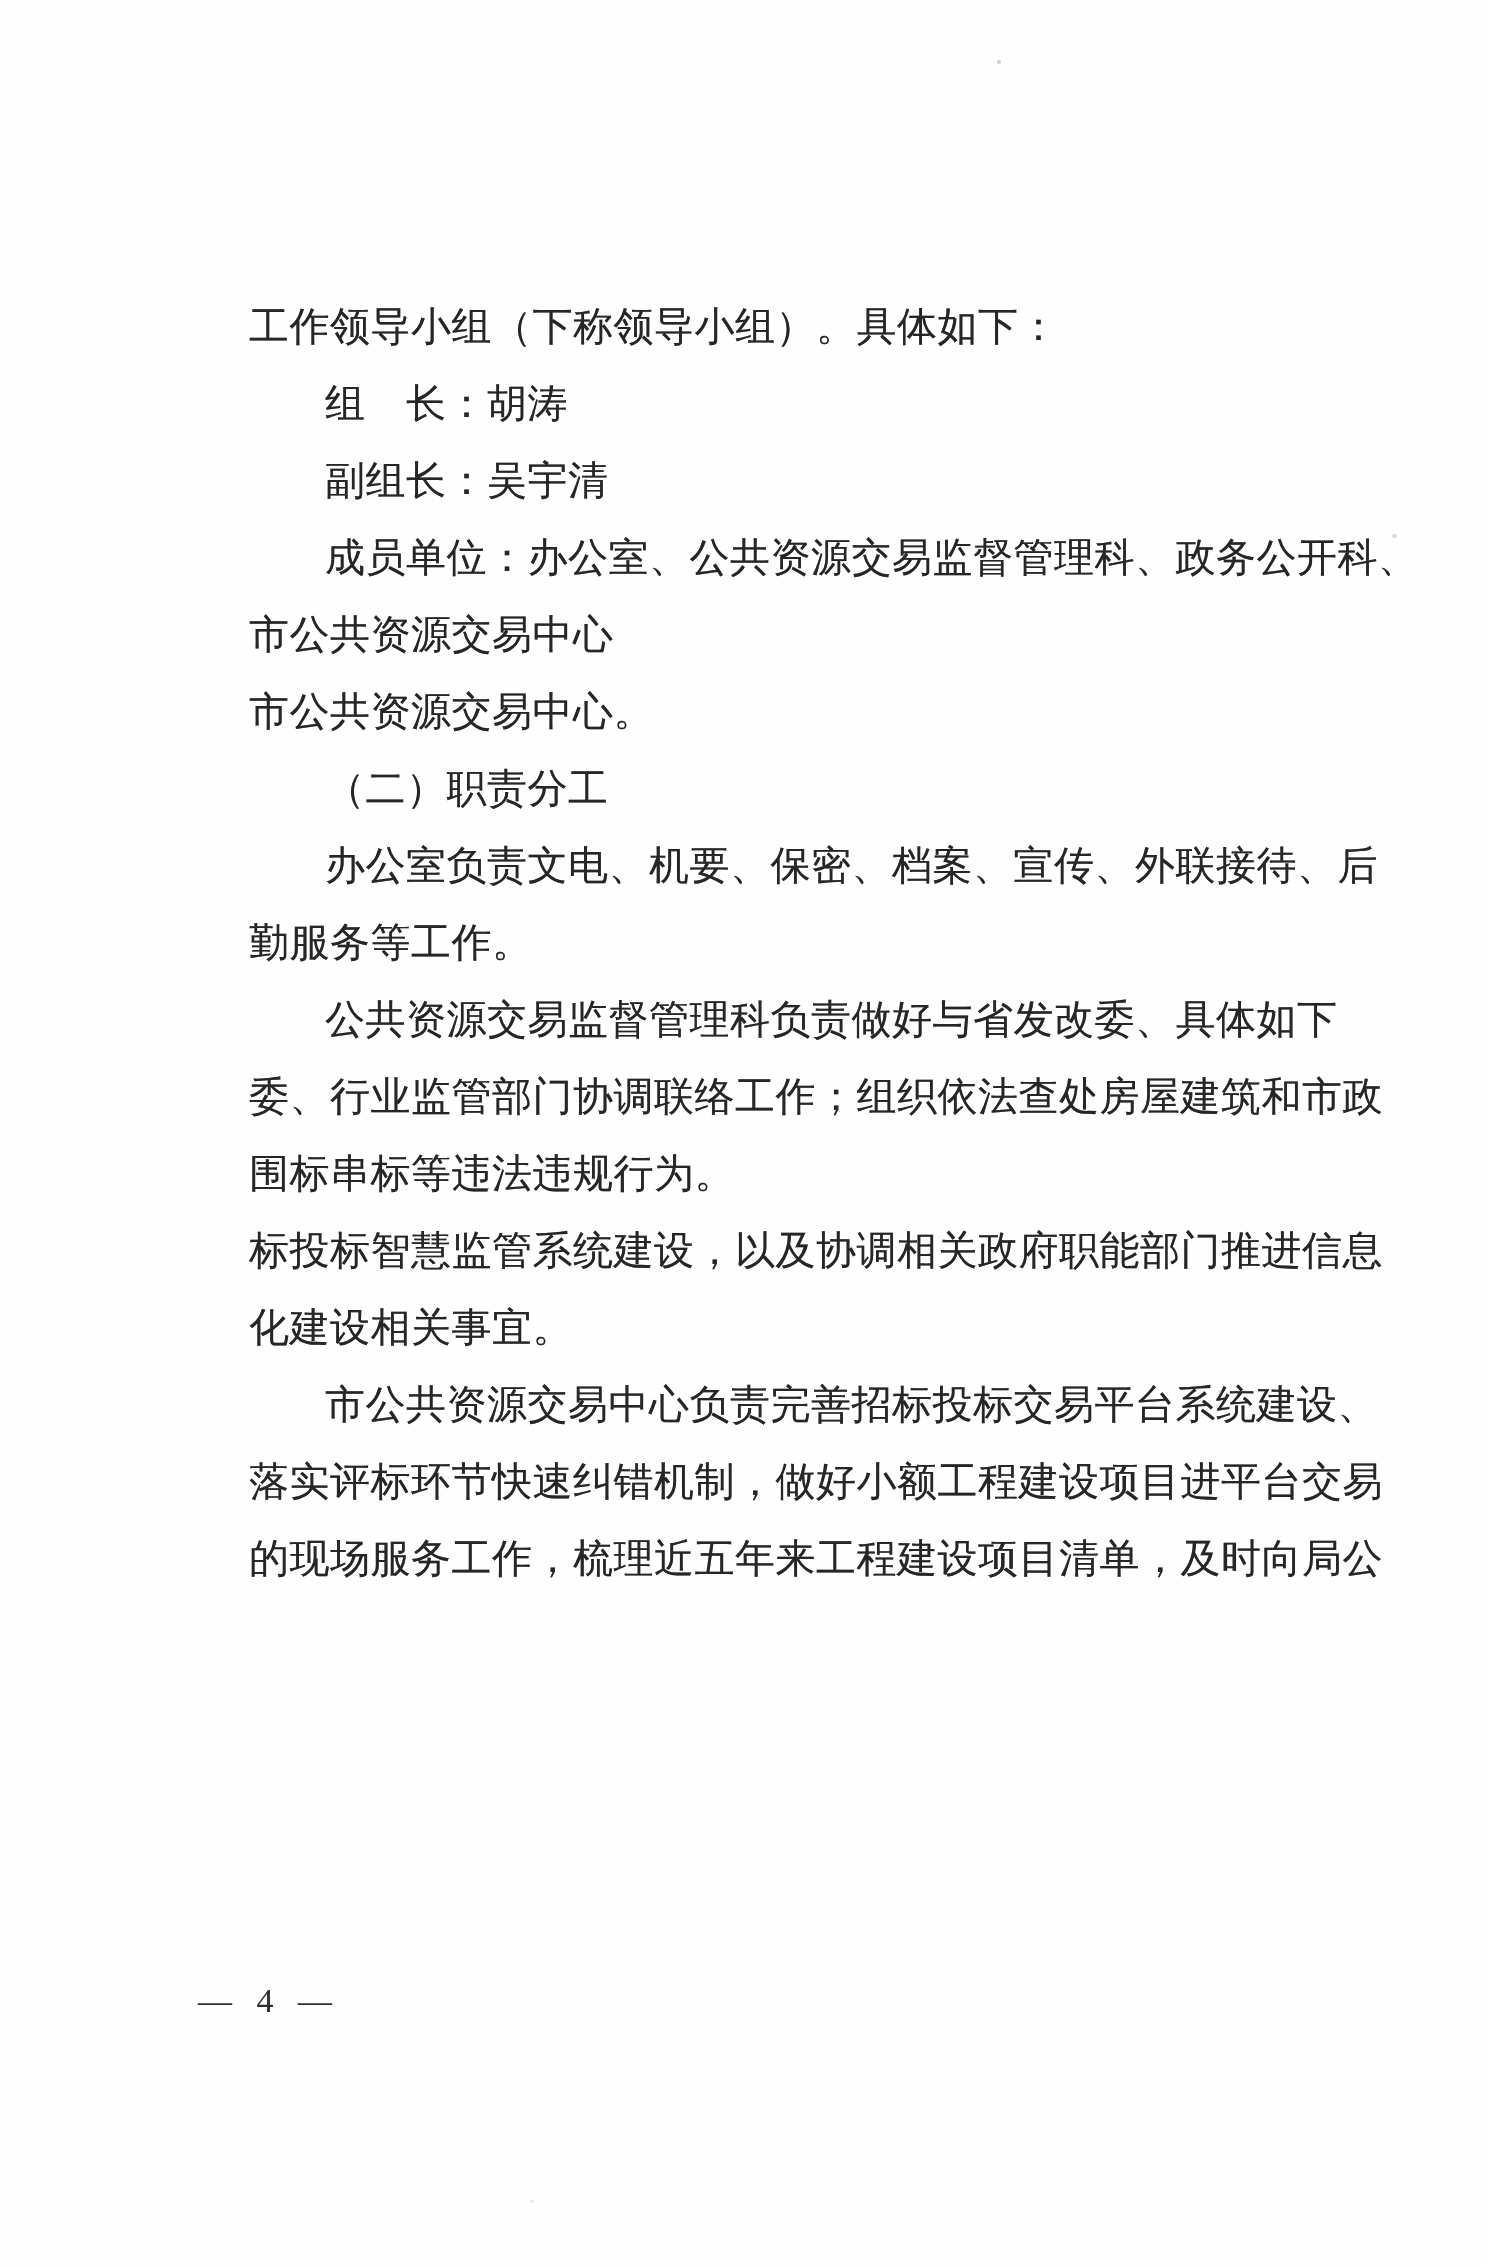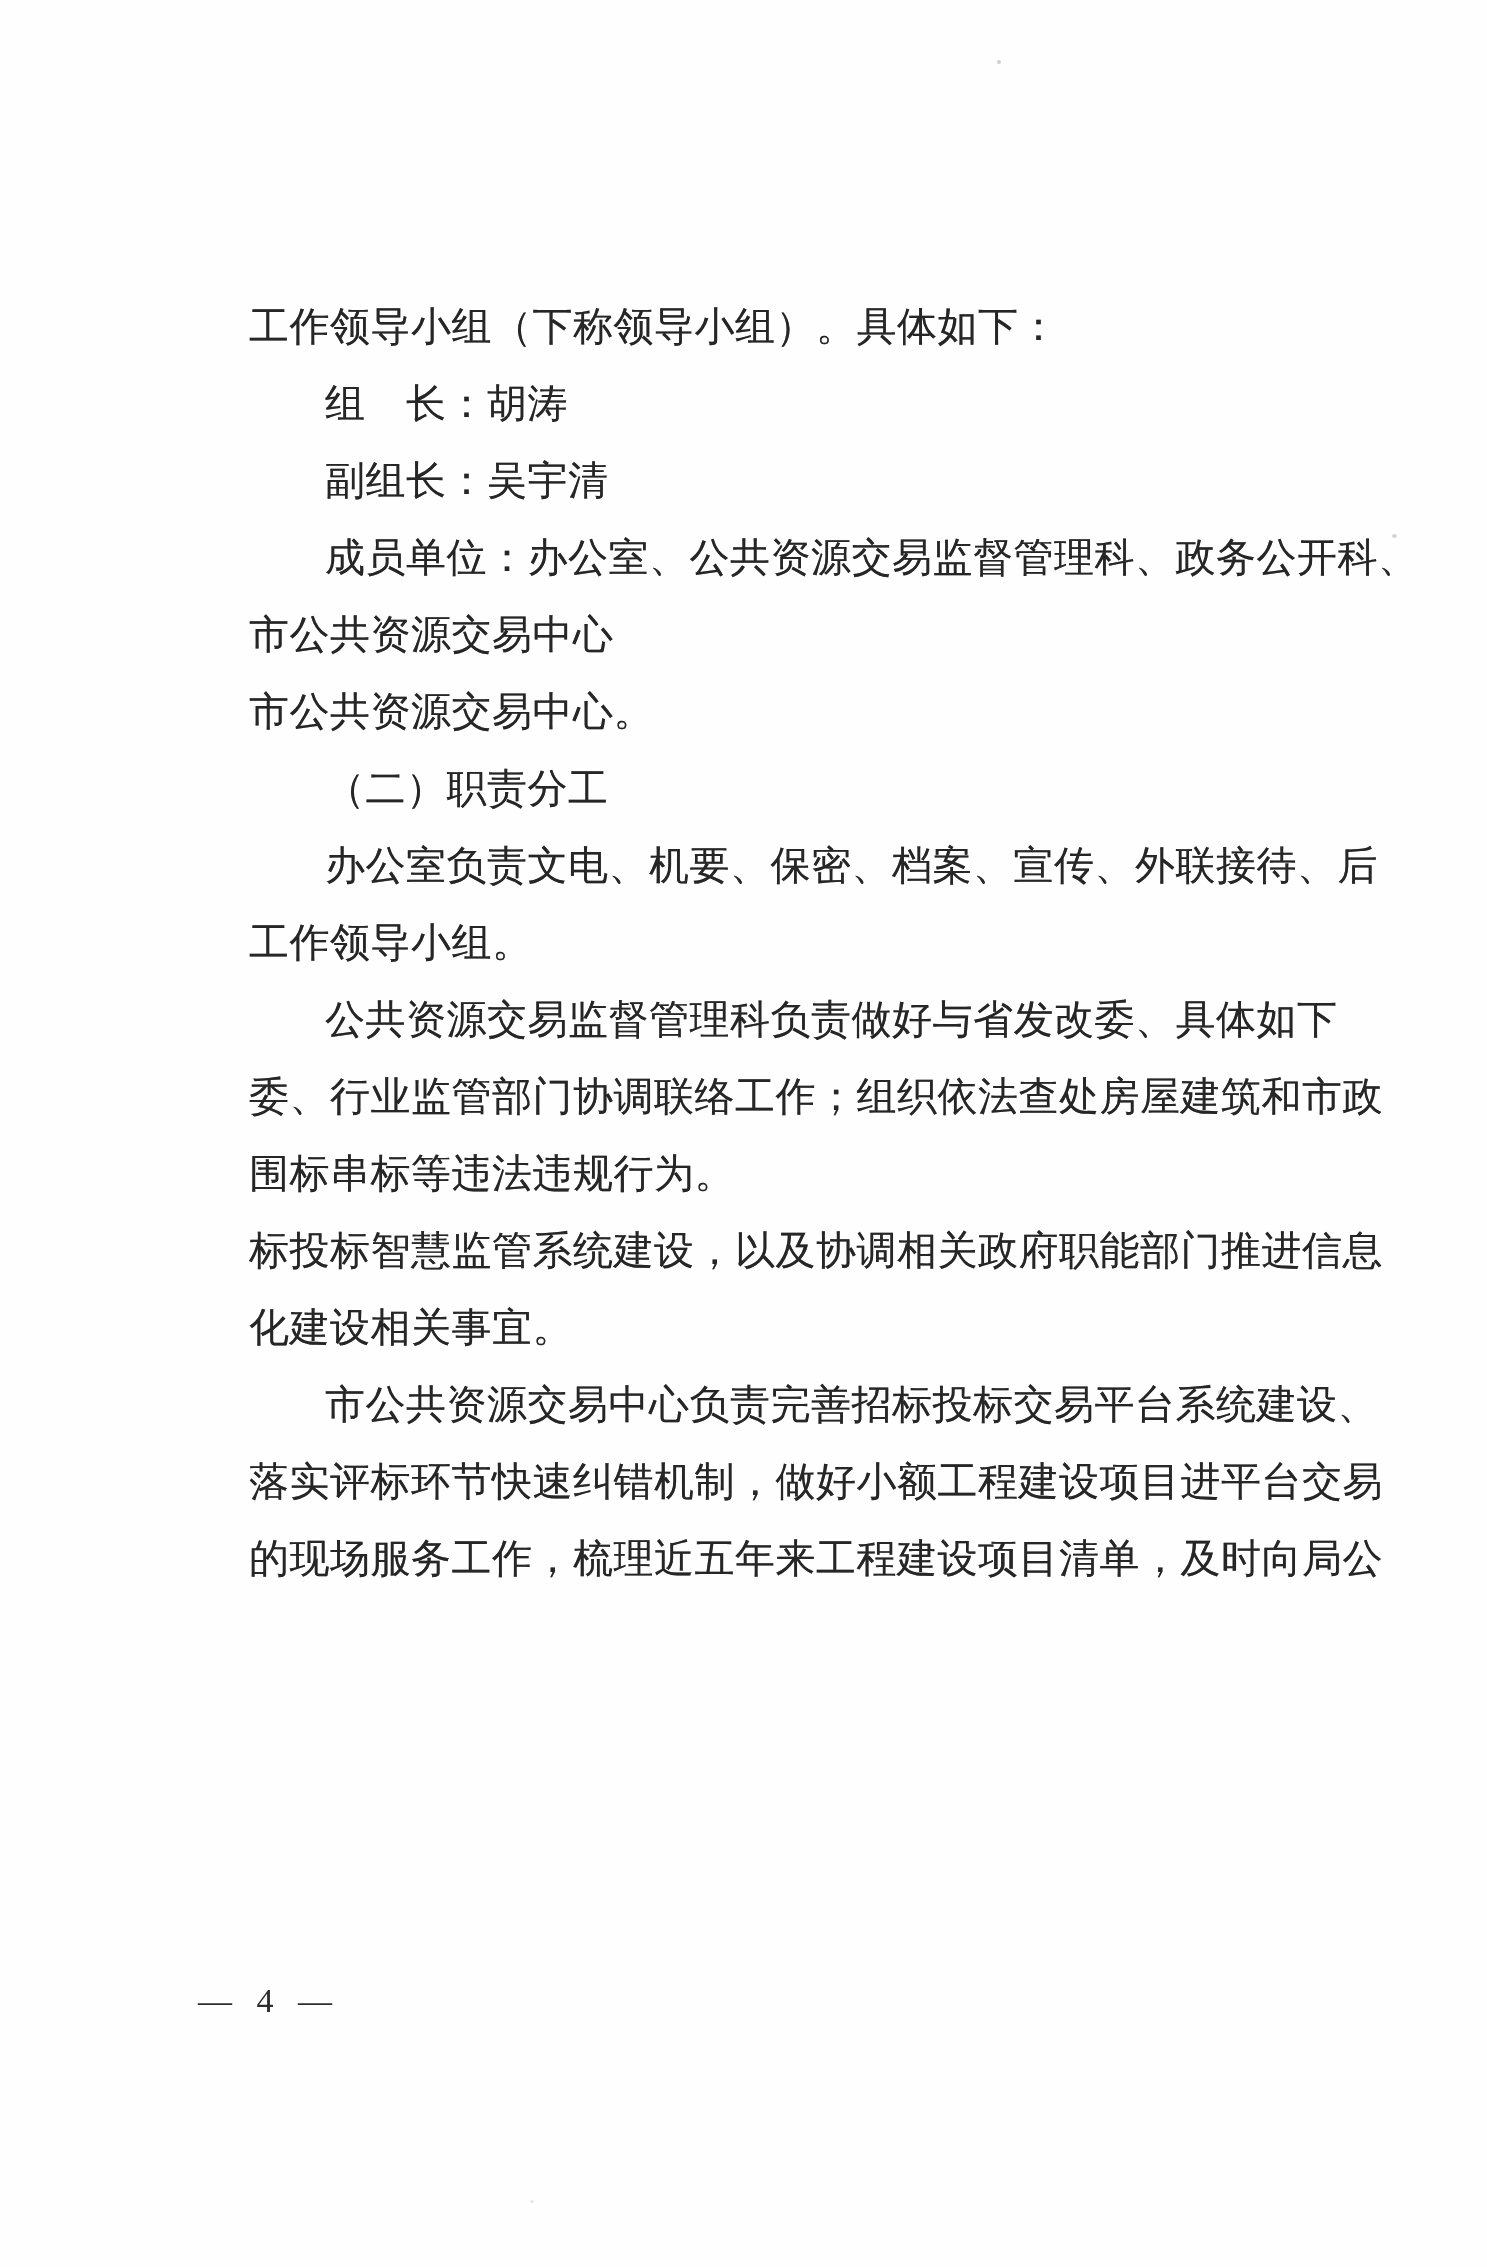--- a/index.html
+++ b/index.html
@@ -60,21 +60,21 @@
 
   <div class="content">
     <div class="line">工作领导小组（下称领导小组）。具体如下：</div>
     <div class="line indent">组　长：胡涛</div>
     <div class="line indent">副组长：吴宇清</div>
     <div class="line indent">成员单位：办公室、公共资源交易监督管理科、政务公开科、</div>
     <div class="line">市公共资源交易中心</div>
     <div class="line">市公共资源交易中心。</div>
     <div class="line indent">（二）职责分工</div>
     <div class="line indent">办公室负责文电、机要、保密、档案、宣传、外联接待、后</div>
-    <div class="line">工作领导小组。</div>
+    <div class="line">勤服务等工作。</div>
     <div class="line indent">公共资源交易监督管理科负责做好与省发改委、具体如下</div>
     <div class="line">委、行业监管部门协调联络工作；组织依法查处房屋建筑和市政</div>
     <div class="line">围标串标等违法违规行为。</div>
     <div class="line">标投标智慧监管系统建设，以及协调相关政府职能部门推进信息</div>
     <div class="line">化建设相关事宜。</div>
     <div class="line indent">市公共资源交易中心负责完善招标投标交易平台系统建设、</div>
     <div class="line">落实评标环节快速纠错机制，做好小额工程建设项目进平台交易</div>
     <div class="line">的现场服务工作，梳理近五年来工程建设项目清单，及时向局公</div>
   </div>
 

